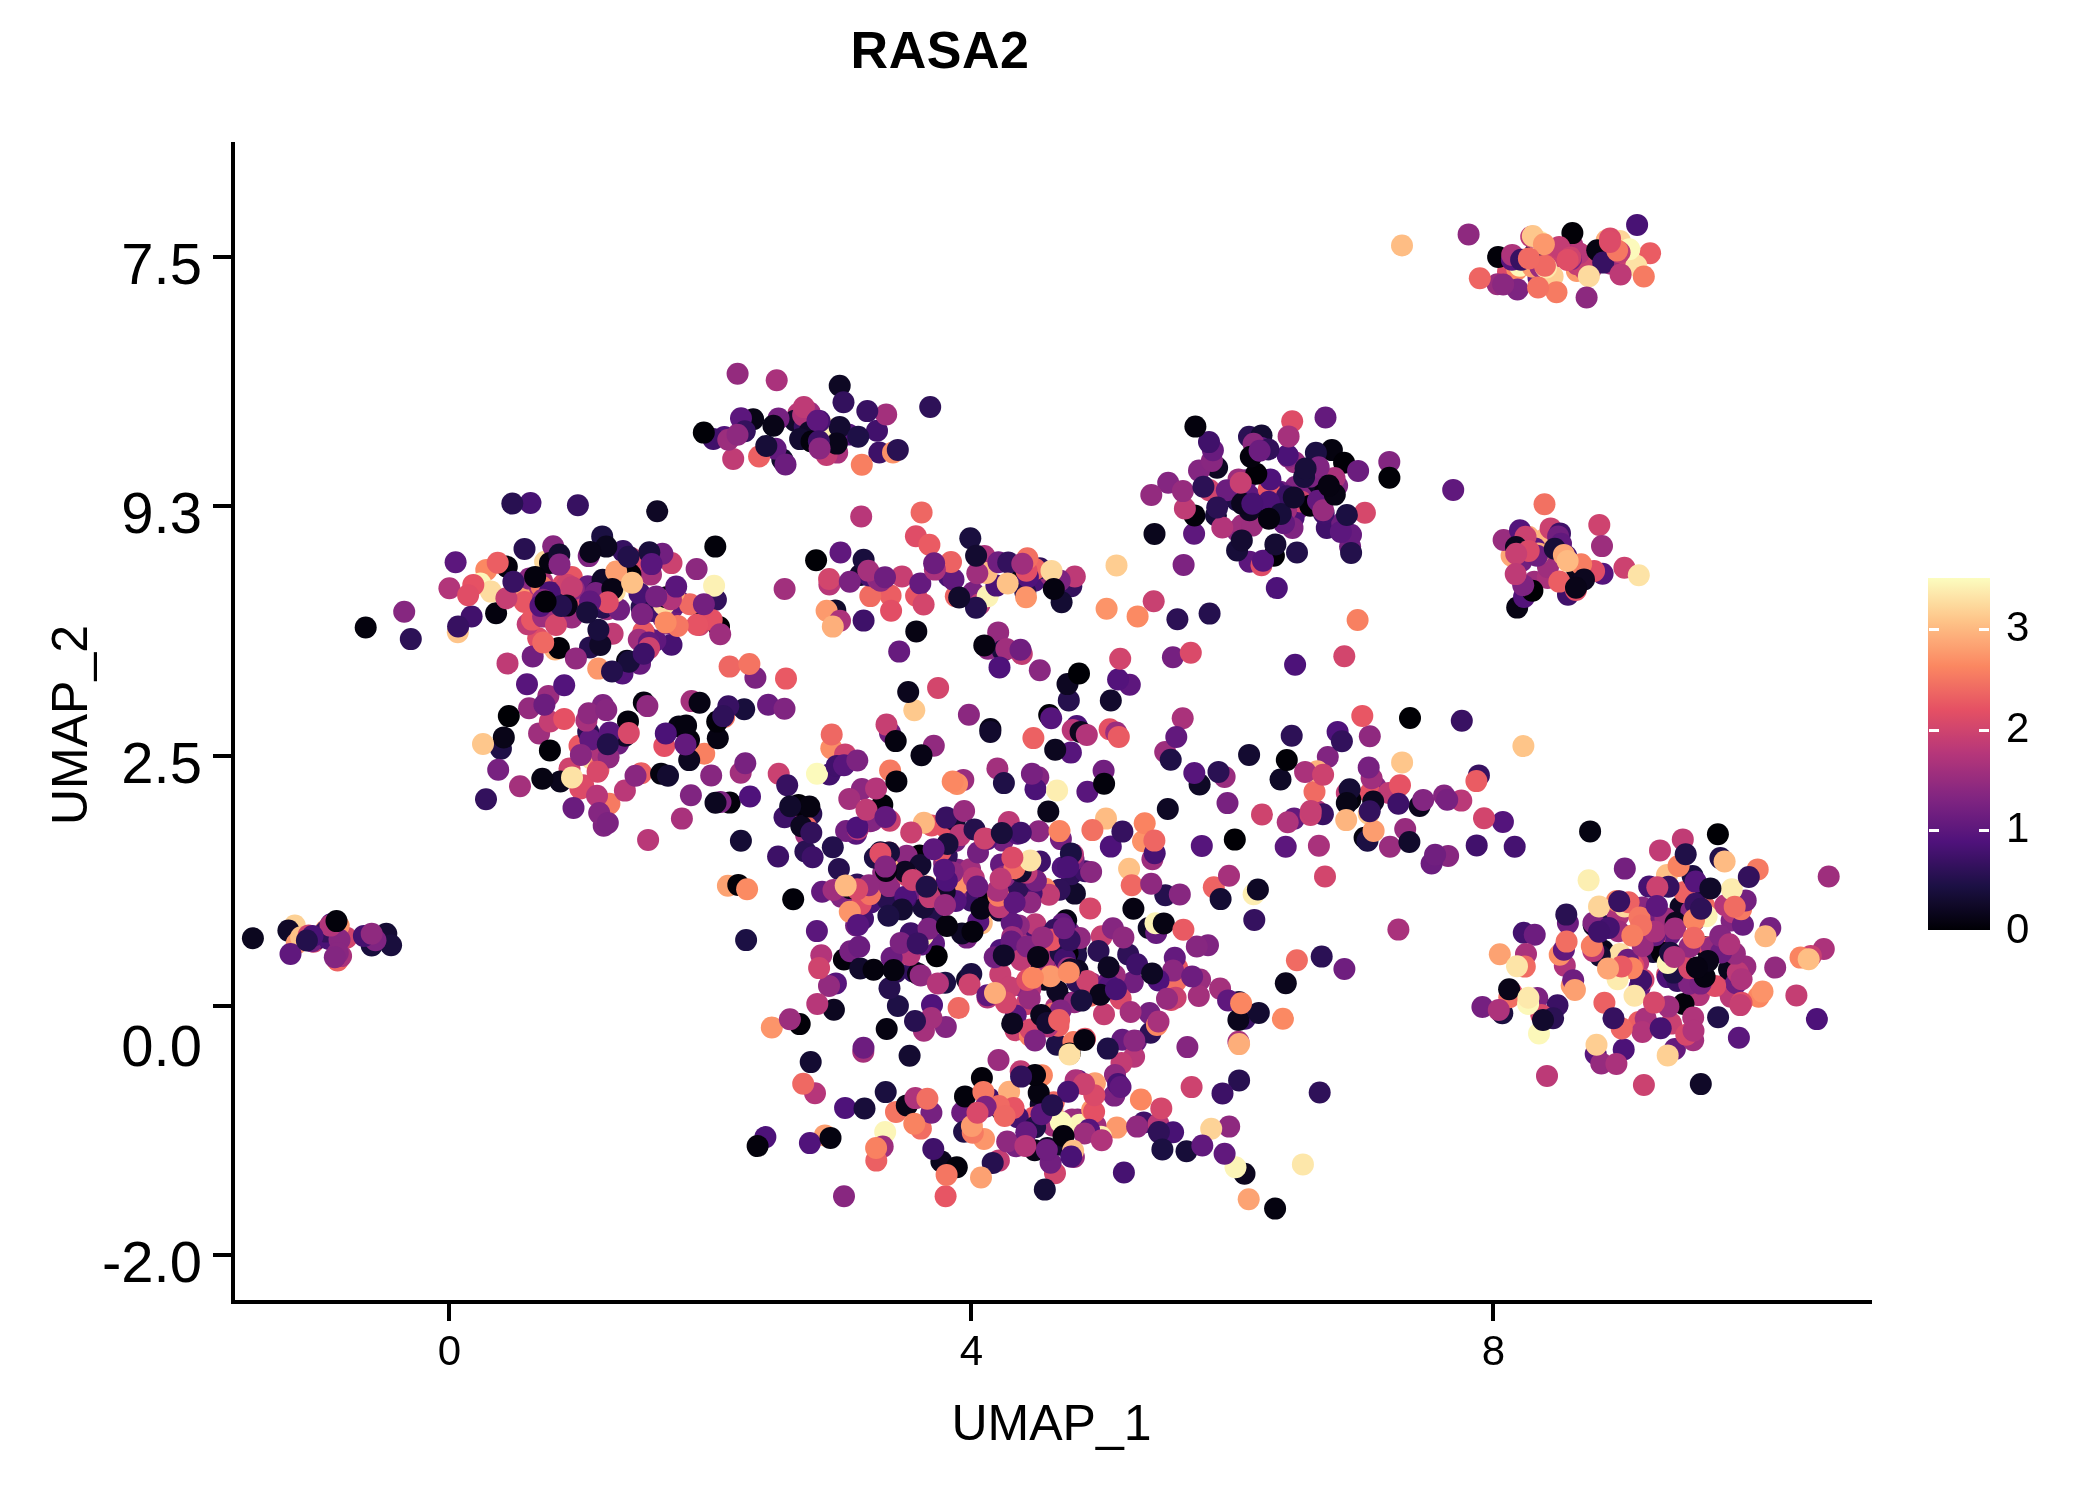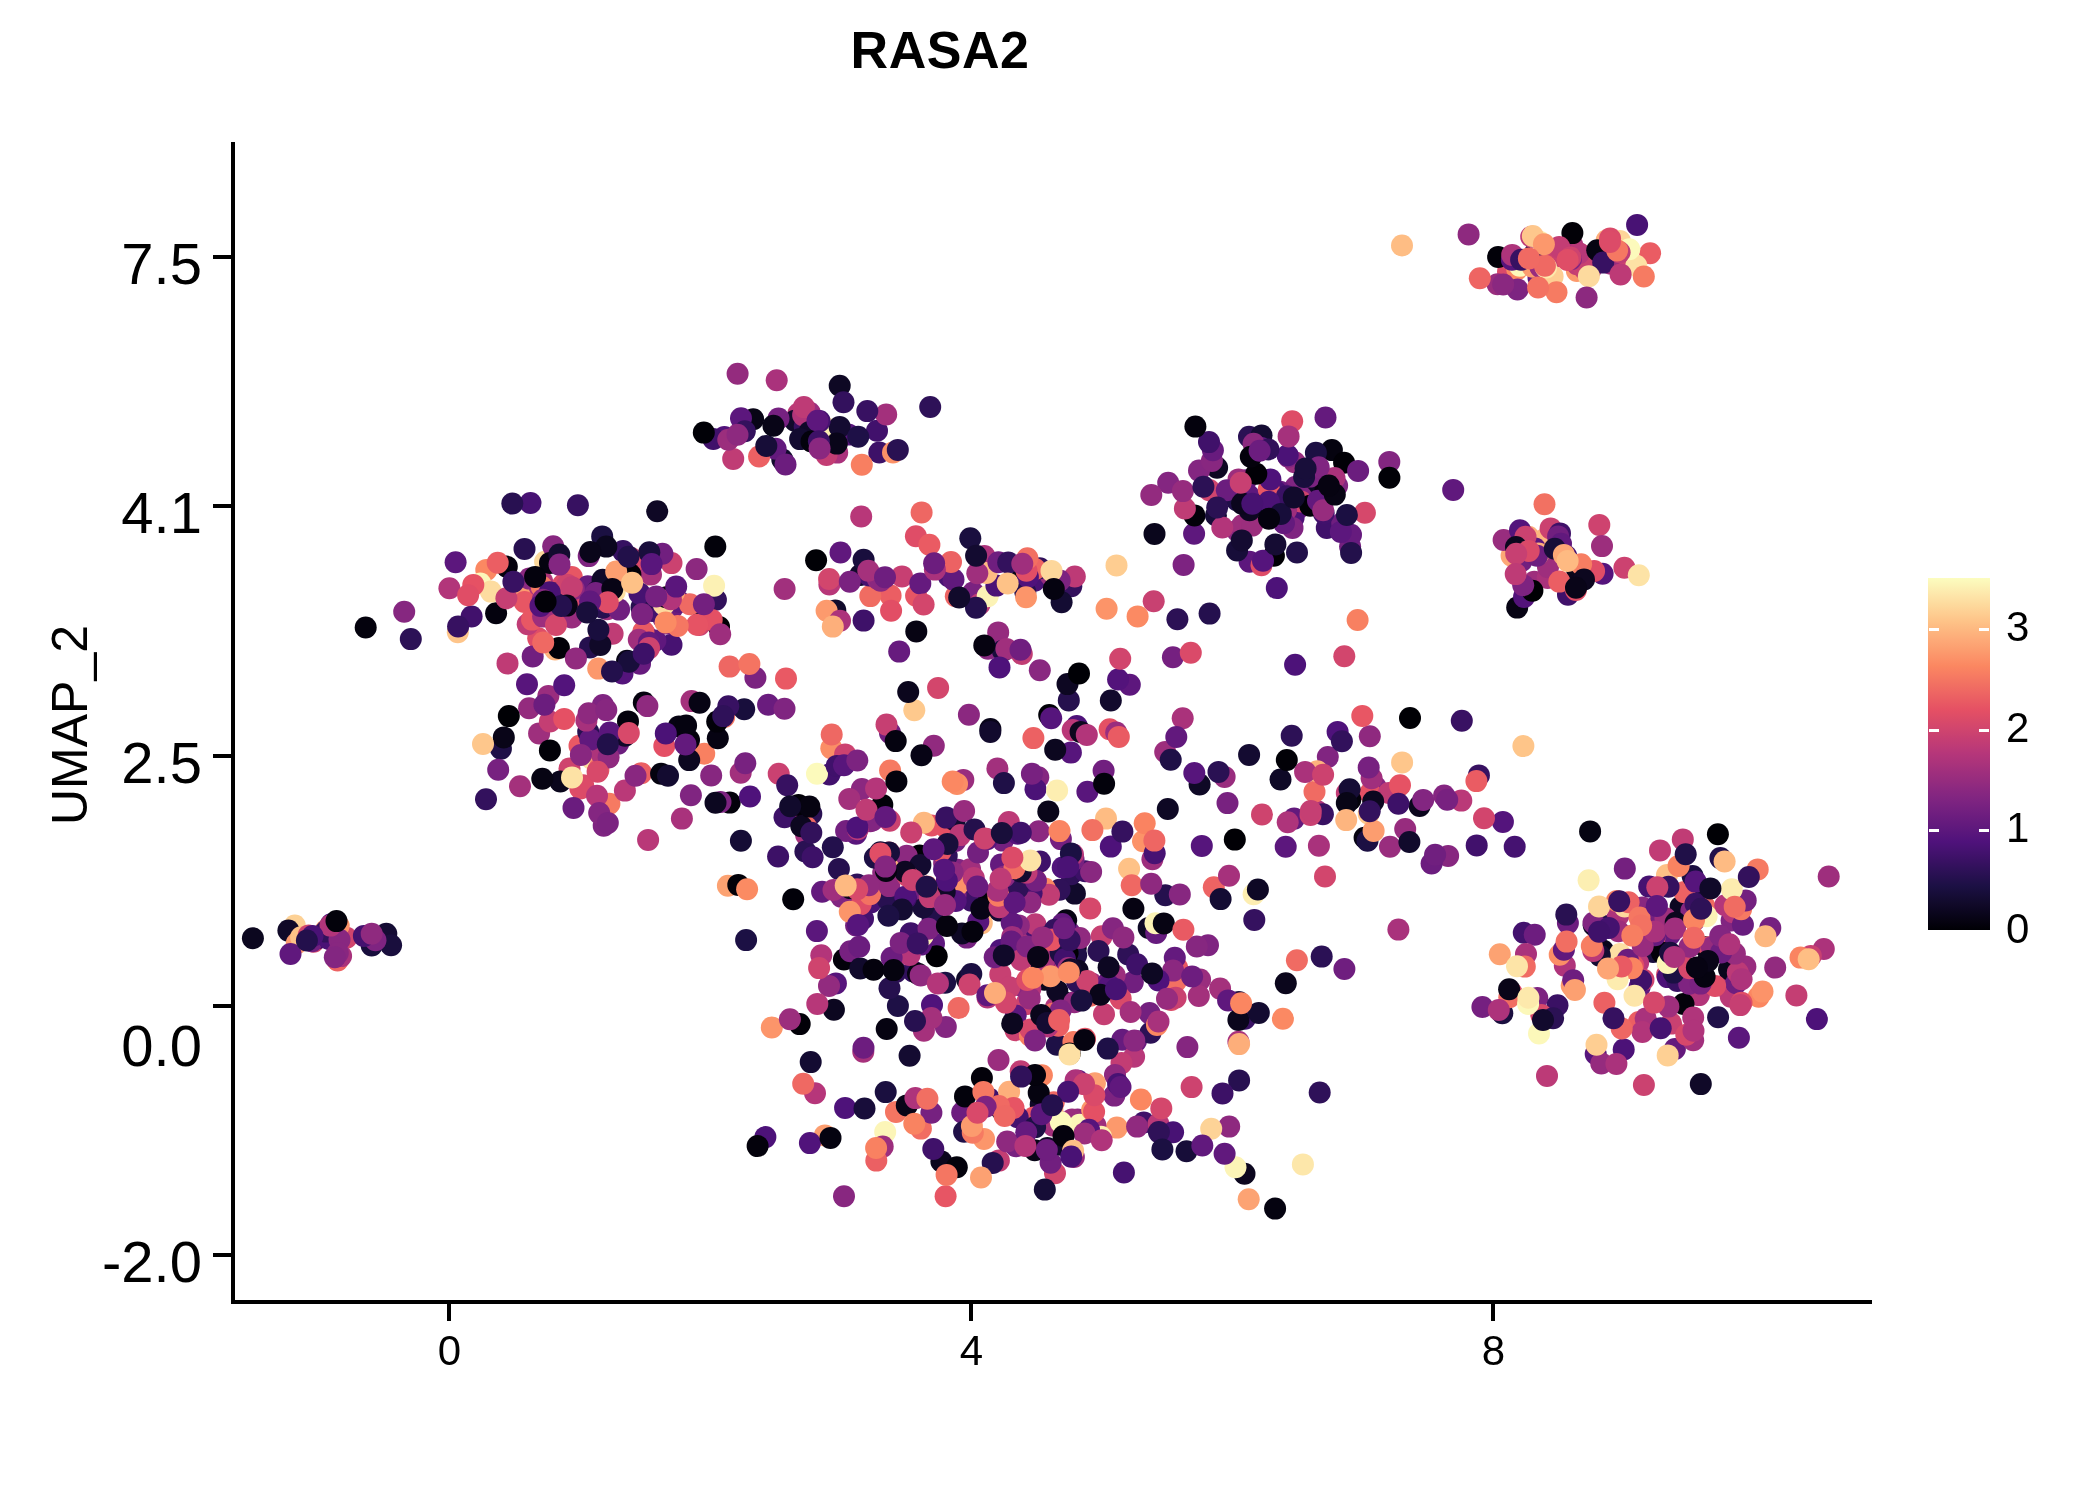--- a/index.html
+++ b/index.html
@@ -1621,33 +1621,34 @@
   <div id="x-axis-line"></div>
 
   <div id="y-ticks">
       <div class="y-tick-mark" style="top:1253.0775862068965px"></div>
       <div class="y-tick-label" style="top:1233.0775862068965px">-2.0</div>
       <div class="y-tick-mark" style="top:1003.5086206896551px"></div>
       <div class="y-tick-label" style="top:1017px">0.0</div>
       <div class="y-tick-mark" style="top:753.9396551724138px"></div>
       <div class="y-tick-label" style="top:733.9396551724138px">2.5</div>
       <div class="y-tick-mark" style="top:504.37068965517244px"></div>
-      <div class="y-tick-label" style="top:484.37068965517244px">4.1</div>
+      <div class="y-tick-label" style="top:484.37068965517244px">9.3</div>
       <div class="y-tick-mark" style="top:254.8017241379314px"></div>
       <div class="y-tick-label" style="top:234.8017241379314px">7.5</div>
     </div>
   <div id="x-ticks">
       <div class="x-tick-mark" style="left:447.35458167330677px"></div>
       <div class="x-tick-label" style="left:389.35458167330677px;width:120px">0</div>
       <div class="x-tick-mark" style="left:969.4262948207171px"></div>
       <div class="x-tick-label" style="left:911.4262948207171px;width:120px">4</div>
       <div class="x-tick-mark" style="left:1491.4980079681275px"></div>
       <div class="x-tick-label" style="left:1433.4980079681275px;width:120px">8</div>
     </div>
 
+  <div id="x-axis-title">UMAP_1</div>
   <div id="y-axis-title">UMAP_2</div>
 
   <div id="legend">
     <div id="legend-bar" style="background: linear-gradient(rgb(252, 253, 191) 0%, rgb(252, 241, 180) 2.5%, rgb(253, 229, 169) 5%, rgb(253, 218, 157) 7.5%, rgb(254, 206, 146) 10%, rgb(254, 194, 135) 12.5%, rgb(253, 182, 127) 15%, rgb(253, 170, 120) 17.5%, rgb(252, 159, 112) 20%, rgb(252, 147, 105) 22.5%, rgb(251, 135, 97) 25%, rgb(247, 124, 98) 27.5%, rgb(242, 113, 98) 30%, rgb(238, 102, 99) 32.5%, rgb(233, 91, 99) 35%, rgb(229, 80, 100) 37.5%, rgb(219, 75, 104) 40%, rgb(210, 70, 109) 42.5%, rgb(200, 64, 113) 45%, rgb(191, 59, 118) 47.5%, rgb(181, 54, 122) 50%, rgb(171, 51, 123) 52.5%, rgb(160, 47, 125) 55%, rgb(150, 44, 126) 57.5%, rgb(139, 40, 128) 60%, rgb(129, 37, 129) 62.5%, rgb(119, 33, 128) 65%, rgb(109, 29, 127) 67.5%, rgb(99, 26, 125) 70%, rgb(89, 22, 124) 72.5%, rgb(79, 18, 123) 75%, rgb(69, 18, 112) 77.5%, rgb(59, 17, 101) 80%, rgb(48, 17, 90) 82.5%, rgb(38, 16, 79) 85%, rgb(28, 16, 68) 87.5%, rgb(22, 13, 55) 90%, rgb(17, 10, 42) 92.5%, rgb(11, 6, 30) 95%, rgb(6, 3, 17) 97.5%, rgb(0, 0, 4) 100%);"></div>
     <div id="legend-ticks">
         <div class="legend-label" style="top:330.0px">0</div>
         <div class="legend-tick left" style="top:251.4px"></div>
         <div class="legend-tick right" style="top:251.4px"></div>
         <div class="legend-label" style="top:229.4px">1</div>
         <div class="legend-tick left" style="top:150.9px"></div>

